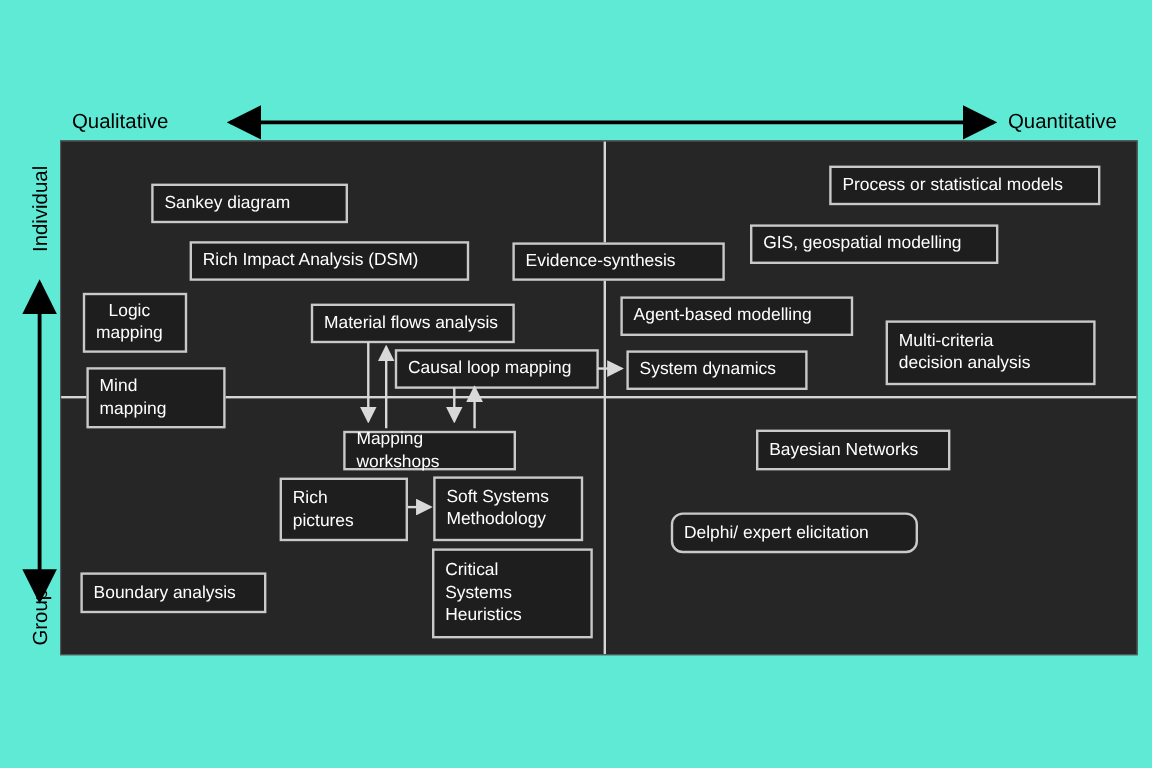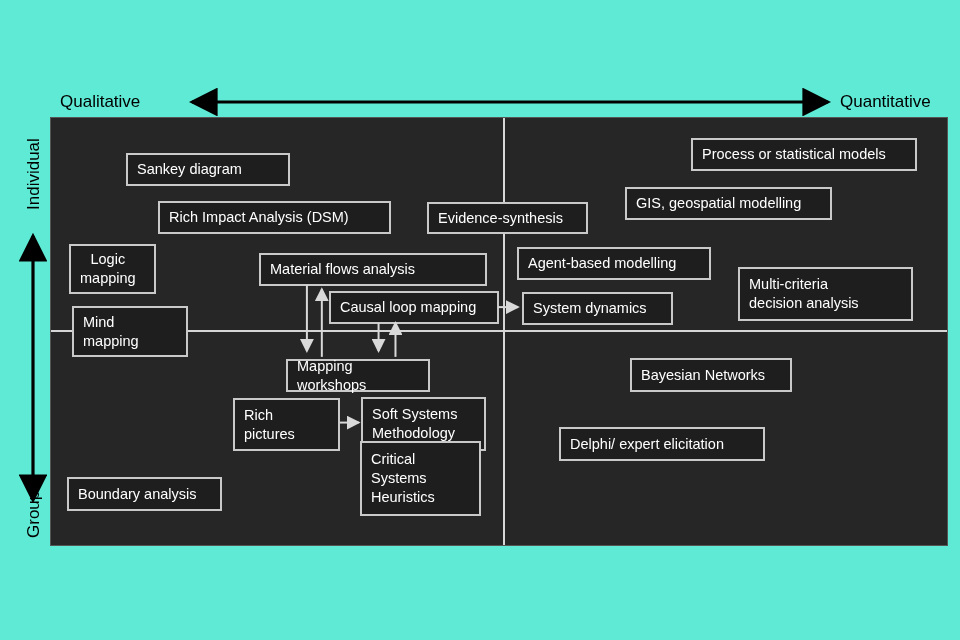--- a/index.html
+++ b/index.html
@@ -156,40 +156,40 @@
       <line x1="345" y1="240" x2="345" y2="206" stroke="#d9d9d9" stroke-width="2" marker-end="url(#ca)"></line>
 
       <line x1="448" y1="190" x2="468" y2="190" stroke="#d9d9d9" stroke-width="2" marker-end="url(#ca)"></line>
 
       <line x1="289" y1="306" x2="308" y2="306" stroke="#d9d9d9" stroke-width="2" marker-end="url(#ca)"></line>
     </svg>
 
     <div id="boxes-host">
         <div class="tbox" style="left: 63px; top: 35px; width: 164px; height: 33px; margin-left: 12px;">Sankey diagram</div>
         <div class="tbox" style="left: 107px; top: 83px; width: 233px; height: 33px;">Rich Impact Analysis (DSM)</div>
-        <div class="tbox" style="left: 376px; top: 84px; width: 161px; height: 32px;">Evidence-synthesis</div>
+        <div class="tbox" style="left: 376px; top: 84px; width: 177px; height: 32px;">Evidence-synthesis</div>
         <div class="tbox" style="left: 640px; top: 20px; width: 226px; height: 33px;">Process or statistical models</div>
         <div class="tbox" style="left: 574px; top: 69px; width: 207px; height: 33px;">GIS, geospatial modelling</div>
         <div class="tbox multiline" style="left: 18px; top: 126px; width: 87px; height: 50px; text-align: center;">Logic
 mapping</div>
-        <div class="tbox" style="left: 208px; top: 135px; width: 228px; height: 33px;">Material flows analysis</div>
+        <div class="tbox" style="left: 208px; top: 135px; width: 170px; height: 33px;">Material flows analysis</div>
         <div class="tbox" style="left: 466px; top: 129px; width: 194px; height: 33px;">Agent-based modelling</div>
         <div class="tbox multiline" style="left: 687px; top: 149px; width: 175px; height: 54px;">Multi-criteria
 decision analysis</div>
         <div class="tbox multiline" style="left: 21px; top: 188px; width: 116px; height: 51px;">Mind
 mapping</div>
         <div class="tbox" style="left: 278px; top: 173px; width: 170px; height: 33px;">Causal loop mapping</div>
         <div class="tbox" style="left: 471px; top: 174px; width: 151px; height: 33px;">System dynamics</div>
         <div class="tbox" style="left: 235px; top: 241px; width: 144px; height: 33px;">Mapping workshops</div>
         <div class="tbox" style="left: 579px; top: 240px; width: 162px; height: 34px;">Bayesian Networks</div>
         <div class="tbox multiline" style="left: 182px; top: 280px; width: 107px; height: 53px;">Rich
 pictures</div>
         <div class="tbox multiline" style="left: 310px; top: 279px; width: 125px; height: 54px;">Soft Systems
 Methodology</div>
-        <div class="tbox" style="left: 508px; top: 309px; width: 206px; height: 34px;">Delphi/ expert elicitation</div>
-        <div class="tbox multiline" style="left: 309px; top: 323px; width: 121px; height: 75px;">Critical
+        <div class="tbox" style="left: 508px; top: 309px; width: 206px; height: 34px; border-radius: 10px;">Delphi/ expert elicitation</div>
+        <div class="tbox multiline" style="left: 309px; top: 339px; width: 134px; height: 75px;">Critical
 Systems
 Heuristics</div>
         <div class="tbox" style="left: 16px; top: 359px; width: 155px; height: 34px;">Boundary analysis</div>
       </div>
 
   </div>
 </div>
 
 </body></html>

